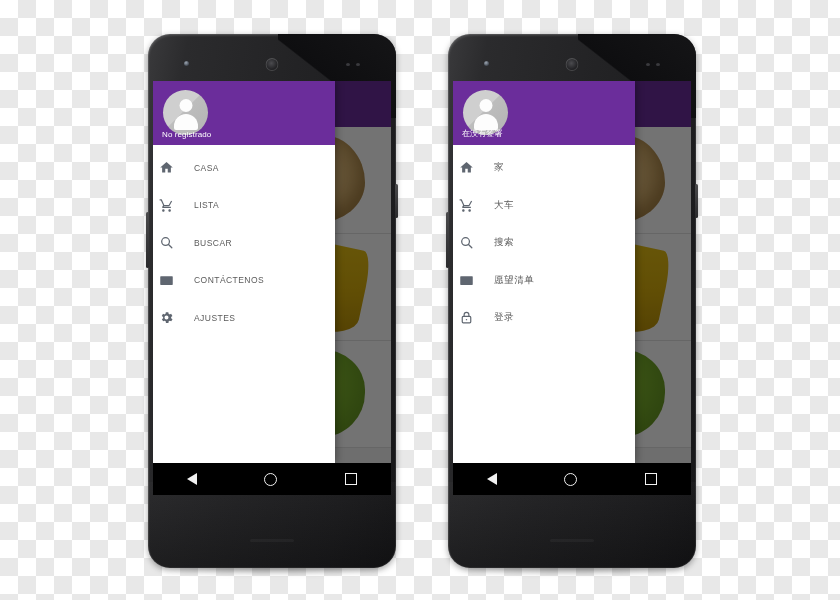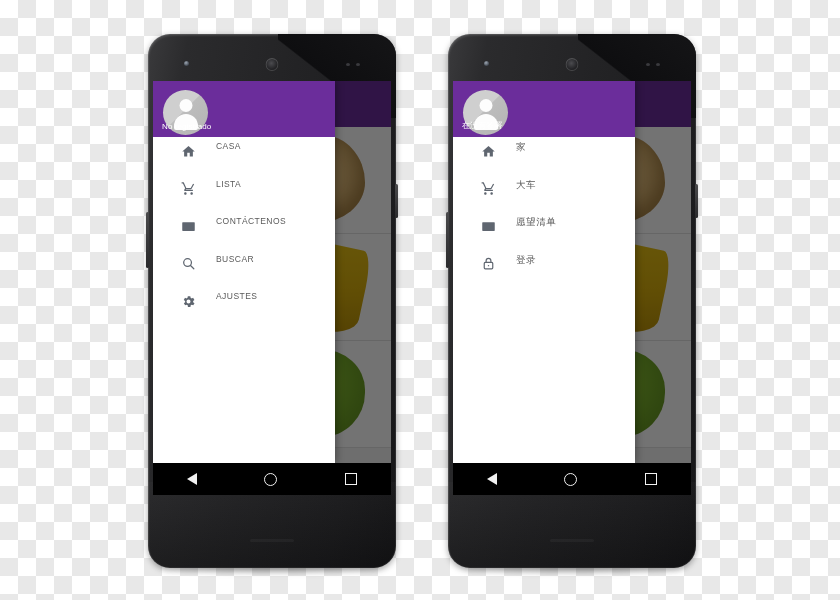--- a/index.html
+++ b/index.html
@@ -211,21 +211,21 @@
     height: 100%;
     background: #ffffff;
     box-shadow: 2px 0 7px rgba(0,0,0,0.30);
     z-index: 5;
     display: flex;
     flex-direction: column;
   }
 
   .drawer-header {
     position: relative;
-    height: 56px;
+    height: 64px;
     background: #6B2D9B;
     flex: 0 0 auto;
   }
   .avatar {
     position: absolute;
     left: 10px;
     top: 9px;
     width: 45px;
     height: 45px;
     border-radius: 50%;
@@ -262,22 +262,22 @@
 
   .drawer-list {
     flex: 1 1 auto;
     padding-top: 4px;
     background: #ffffff;
   }
   .drawer-item {
     position: relative;
     height: 37.5px;
     display: flex;
-    align-items: flex-start;
-    padding: 0 8px 0 25px;
+    align-items: center;
+    padding: 0 8px 0 3px;
     cursor: pointer;
   }
   .item-icon {
     width: 20px;
     height: 20px;
     flex: 0 0 20px;
     display: flex;
     align-items: center;
     justify-content: center;
     color: #5f6670;
@@ -408,34 +408,34 @@
             <div class="drawer-item">
               <span class="item-icon">
                 <svg width="15" height="15" viewBox="0 0 24 24" fill="currentColor">
                   <path d="M7 18c-1.1 0-2 .9-2 2s.9 2 2 2 2-.9 2-2-.9-2-2-2zm10 0c-1.1 0-2 .9-2 2s.9 2 2 2 2-.9 2-2-.9-2-2-2zM7.2 14.8l.9-1.8h7.4c.8 0 1.4-.4 1.7-1L21 5.2 19.3 4.3 15.6 11H8.5L4.3 2H1v2h2l3.6 7.6-1.4 2.4c-.5.9.1 2 1.2 2H19v-2H7.4c-.1 0-.2-.1-.2-.2z"></path>
                 </svg>
               </span>
               <span class="item-label">LISTA</span>
             </div>
             <div class="drawer-item">
               <span class="item-icon">
-                <svg width="15" height="15" viewBox="0 0 24 24" fill="currentColor">
-                  <path d="M3 5h18a1 1 0 011 1v12a1 1 0 01-1 1H3a1 1 0 01-1-1V6a1 1 0 011-1zm9 8L3.6 6.6h16.8z"></path>
-                </svg>
-              </span>
-              <span class="item-label">CONTÁCTENOS</span>
-            </div>
-            <div class="drawer-item">
-              <span class="item-icon">
                 <svg width="15" height="15" viewBox="0 0 24 24" fill="none" stroke="currentColor" stroke-width="2">
                   <circle cx="10.5" cy="10.5" r="6.2"></circle>
                   <line x1="15.2" y1="15.2" x2="20.5" y2="20.5" stroke-linecap="round"></line>
                 </svg>
               </span>
               <span class="item-label">BUSCAR</span>
+            </div>
+            <div class="drawer-item">
+              <span class="item-icon">
+                <svg width="15" height="15" viewBox="0 0 24 24" fill="currentColor">
+                  <path d="M3 5h18a1 1 0 011 1v12a1 1 0 01-1 1H3a1 1 0 01-1-1V6a1 1 0 011-1zm9 8L3.6 6.6h16.8z"></path>
+                </svg>
+              </span>
+              <span class="item-label">CONTÁCTENOS</span>
             </div>
             <div class="drawer-item">
               <span class="item-icon">
                 <svg width="15" height="15" viewBox="0 0 24 24" fill="currentColor">
                   <path d="M19.4 13a7.8 7.8 0 000-2l2-1.6-2-3.4-2.4 1a7.7 7.7 0 00-1.7-1l-.4-2.6h-4l-.4 2.6c-.6.2-1.2.6-1.7 1l-2.4-1-2 3.4L6.6 11a7.8 7.8 0 000 2l-2 1.6 2 3.4 2.4-1c.5.4 1.1.8 1.7 1l.4 2.6h4l.4-2.6c.6-.2 1.2-.6 1.7-1l2.4 1 2-3.4zM12 15.2A3.2 3.2 0 1115.2 12 3.2 3.2 0 0112 15.2z"></path>
                 </svg>
               </span>
               <span class="item-label">AJUSTES</span>
             </div>
           </div>
@@ -507,20 +507,29 @@
             <div class="drawer-item">
               <span class="item-icon">
                 <svg width="15" height="15" viewBox="0 0 24 24" fill="currentColor">
                   <path d="M7 18c-1.1 0-2 .9-2 2s.9 2 2 2 2-.9 2-2-.9-2-2-2zm10 0c-1.1 0-2 .9-2 2s.9 2 2 2 2-.9 2-2-.9-2-2-2zM7.2 14.8l.9-1.8h7.4c.8 0 1.4-.4 1.7-1L21 5.2 19.3 4.3 15.6 11H8.5L4.3 2H1v2h2l3.6 7.6-1.4 2.4c-.5.9.1 2 1.2 2H19v-2H7.4c-.1 0-.2-.1-.2-.2z"></path>
                 </svg>
               </span>
               <span class="item-label cjk">大车</span>
             </div>
             <div class="drawer-item">
               <span class="item-icon">
+                <svg width="15" height="15" viewBox="0 0 24 24" fill="none" stroke="currentColor" stroke-width="2">
+                  <circle cx="10.5" cy="10.5" r="6.2"></circle>
+                  <line x1="15.2" y1="15.2" x2="20.5" y2="20.5" stroke-linecap="round"></line>
+                </svg>
+              </span>
+              <span class="item-label cjk">搜索</span>
+            </div>
+            <div class="drawer-item">
+              <span class="item-icon">
                 <svg width="15" height="15" viewBox="0 0 24 24" fill="currentColor">
                   <path d="M3 5h18a1 1 0 011 1v12a1 1 0 01-1 1H3a1 1 0 01-1-1V6a1 1 0 011-1zm9 8L3.6 6.6h16.8z"></path>
                 </svg>
               </span>
               <span class="item-label cjk">愿望清单</span>
             </div>
             <div class="drawer-item">
               <span class="item-icon">
                 <svg width="15" height="15" viewBox="0 0 24 24" fill="none" stroke="currentColor" stroke-width="1.9">
                   <rect x="5.2" y="10.2" width="13.6" height="10.3" rx="1.6"></rect>

